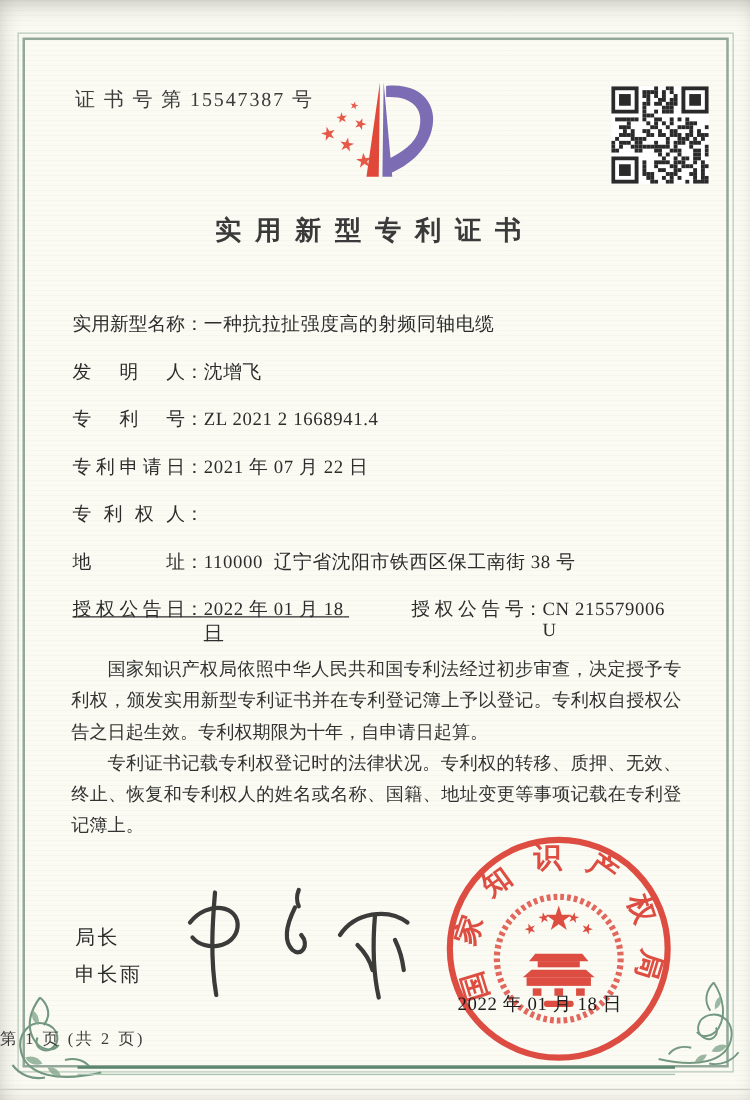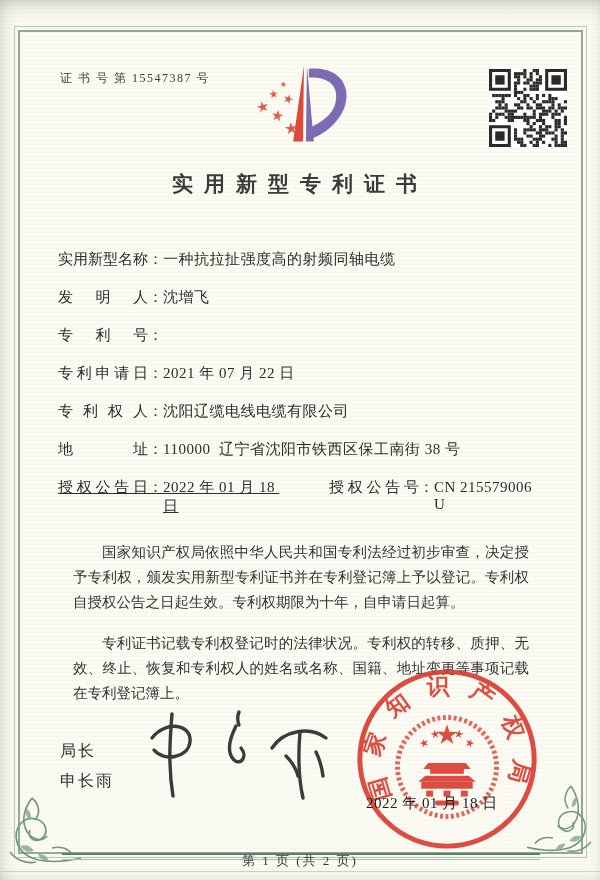--- a/index.html
+++ b/index.html
@@ -5,46 +5,46 @@
   html,body{margin:0;padding:0;background:#e3e3dc;}
   body{width:600px;height:880px;overflow:hidden;position:relative;
        font-family:"Liberation Serif","DejaVu Serif",serif;color:#2f2f2f;}
   .paper{position:absolute;inset:0;
        background:
          repeating-linear-gradient(180deg, rgba(110,150,115,0.045) 0 1px, rgba(0,0,0,0) 1px 4px),
          #fbfbf3;
        box-shadow:inset 10px 14px 22px -16px rgba(60,60,55,.45), inset -6px -8px 18px -14px rgba(60,60,55,.35);}
   .frame-outer{position:absolute;left:14px;top:26px;width:571px;height:830px;border:1px solid #b7c8ba;}
   .frame-inner{position:absolute;left:3px;top:3px;right:3px;bottom:3px;border:2px solid #93a79a;}
-  .cert-no{position:absolute;left:60px;top:70px;font-size:12px;letter-spacing:1.5px;color:#3c3c3c;white-space:pre-wrap;}
+  .cert-no{position:absolute;left:60px;top:70px;font-size:16px;letter-spacing:1.5px;color:#3c3c3c;white-space:pre-wrap;}
   .logo{position:absolute;left:248px;top:60px;}
   .qr{position:absolute;left:489px;top:69px;}
   .title{position:absolute;left:0;top:170px;width:600px;text-align:center;
          font-size:21px;font-weight:700;letter-spacing:11px;color:#3a3a3a;white-space:pre-wrap;}
   .fields{position:absolute;left:58px;top:250px;width:488px;font-size:15px;}
   .frow{display:flex;align-items:baseline;height:38px;}
   .lbl{display:inline-block;width:90px;text-align:justify;text-align-last:justify;white-space:normal;flex:none;color:#2c2c2c;}
   .colon{flex:none;}
   .val{white-space:pre-wrap;letter-spacing:.5px;color:#2c2c2c;}
   .grant-pair{display:flex;align-items:baseline;text-decoration:underline;}
   .grant-right{margin-left:36px;display:flex;align-items:baseline;}
   .paras{position:absolute;left:57px;top:524px;width:488px;font-size:14.5px;line-height:25px;
          text-align:justify;color:#333;}
-  .paras p{margin:16px;text-indent:2em;}
+  .paras p{margin:0;text-indent:2em;}
   .signer{position:absolute;left:60px;top:736px;font-size:16px;line-height:30px;letter-spacing:2px;color:#2e2e2e;}
   .sig-script{position:absolute;left:140px;top:700px;}
   .seal{position:absolute;left:348px;top:660px;}
   .seal-date{position:absolute;left:366px;top:794px;width:180px;font-size:15px;color:#1c1c1c;
              letter-spacing:.5px;white-space:pre-wrap;}
   .flourish{position:absolute;}
   .flourish.left{left:2px;top:796px;}
   .flourish.right{left:526px;top:776px;transform:scaleX(-1);}
   .bottom-rule{position:absolute;left:62px;top:853px;width:478px;height:4px;
                border-top:2px solid #57836a;border-bottom:1px solid #a5c3ad;}
-  .footer-page{position:absolute;left:0;top:852px;width:600px;text-align:center;
+  .footer-page{position:absolute;left:0;top:822px;width:600px;text-align:left;
                font-size:13px;letter-spacing:2px;color:#3c3c3c;white-space:pre-wrap;}
   .page-edge{position:absolute;left:0;top:871px;width:600px;height:1px;background:#cfcfc6;
              box-shadow:0 3px 4px -1px rgba(90,90,85,.25);}
   svg{display:block;}
 </style>
 </head>
 <body>
 
 <div class="paper">
 
@@ -304,30 +304,30 @@
       <span class="val">一种抗拉扯强度高的射频同轴电缆</span>
     </div>
     <div class="frow">
       <span class="lbl">发明人</span>
         <span class="colon">：</span>
       <span class="val">沈增飞</span>
     </div>
     <div class="frow">
       <span class="lbl">专利号</span>
         <span class="colon">：</span>
+      <span class="val">ZL 2021 2 1668941.4</span>
     </div>
     <div class="frow">
       <span class="lbl">专利申请日</span>
         <span class="colon">：</span>
       <span class="val">2021 年 07 月 22 日</span>
     </div>
     <div class="frow">
       <span class="lbl">专利权人</span>
         <span class="colon">：</span>
-      <span class="val">沈阳辽缆电线电缆有限公司</span>
     </div>
     <div class="frow">
       <span class="lbl">地址</span>
         <span class="colon">：</span>
       <span class="val">110000  辽宁省沈阳市铁西区保工南街 38 号</span>
     </div>
     <div class="frow">
       <span class="grant-pair">
         <span class="lbl">授权公告日</span>
           <span class="colon">：</span>

